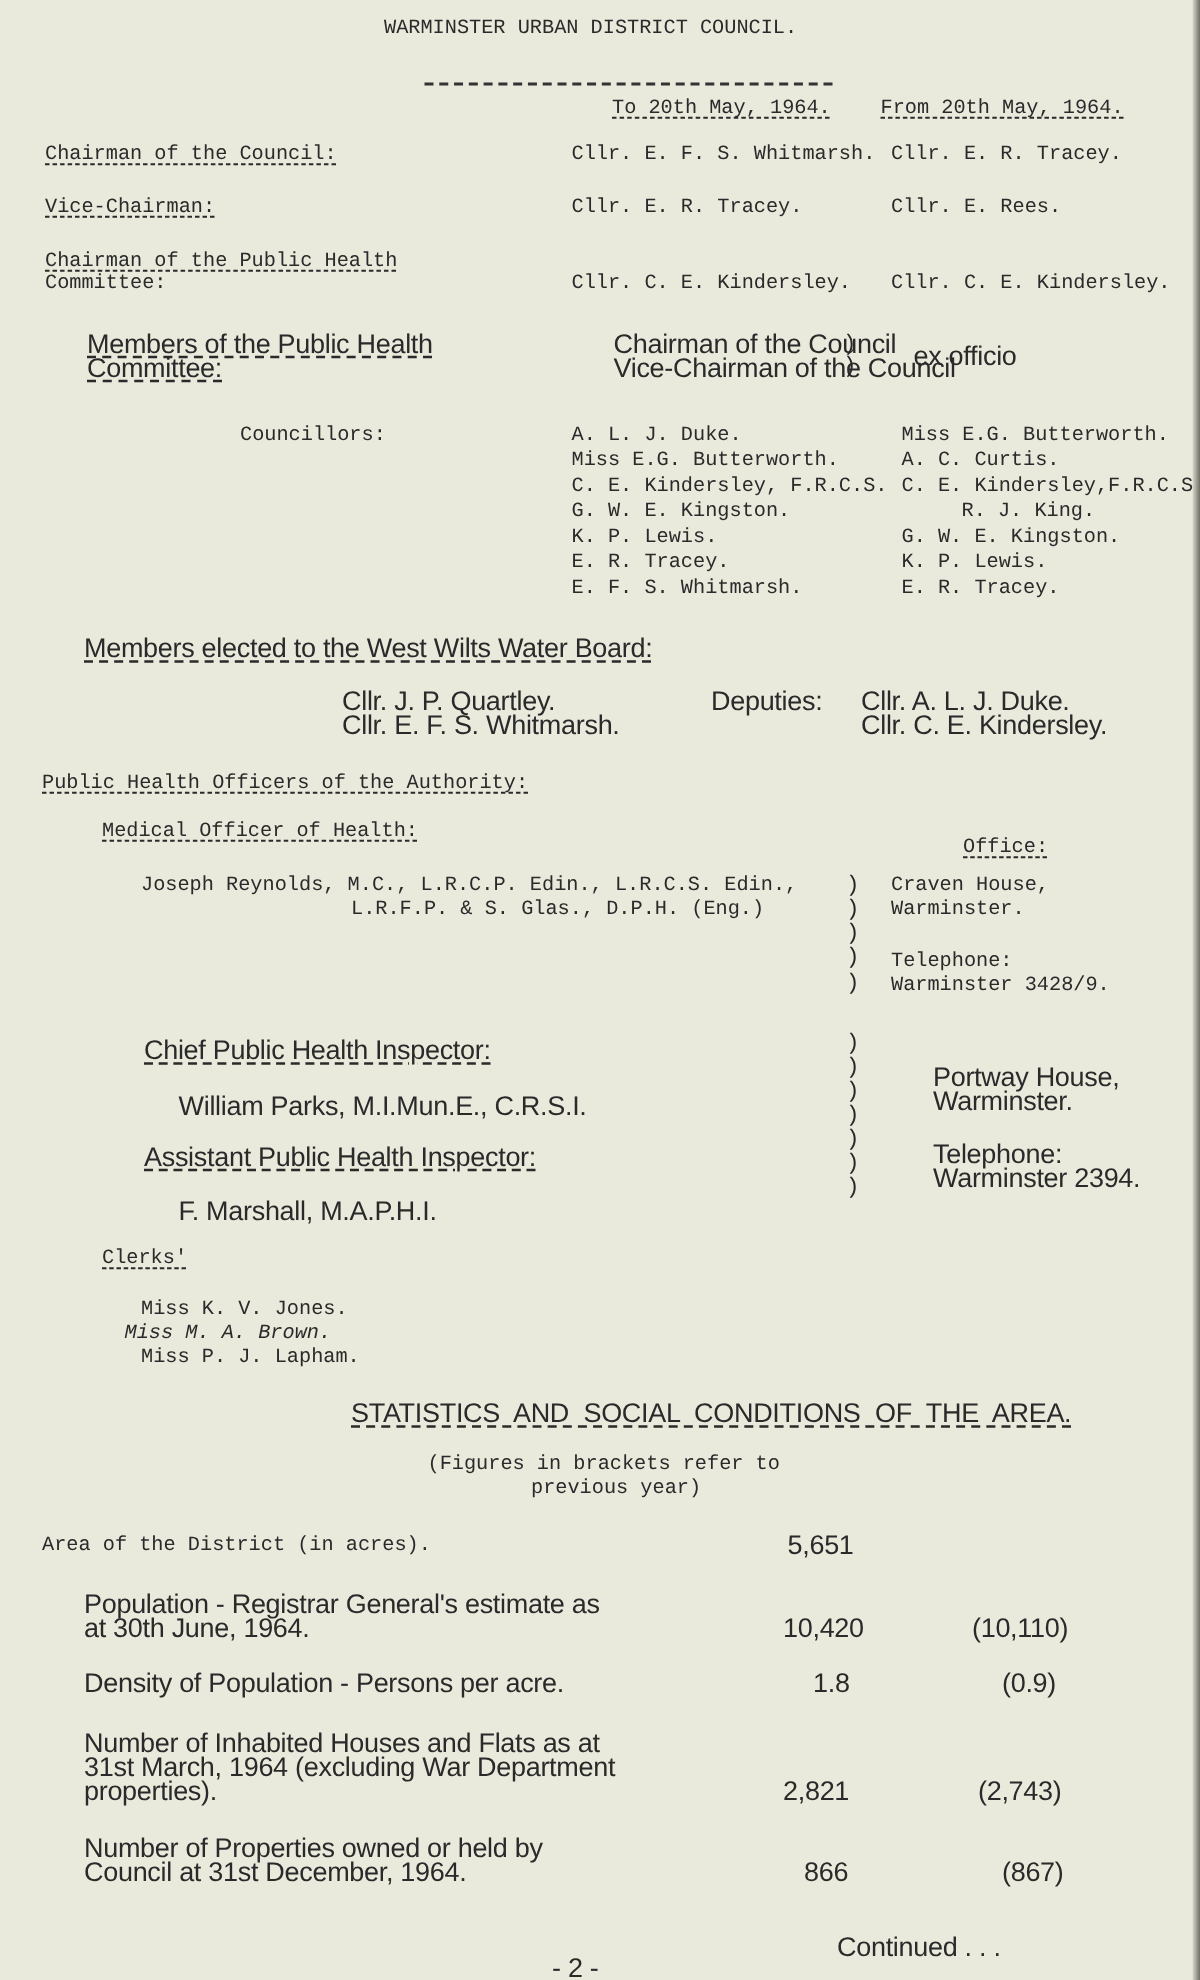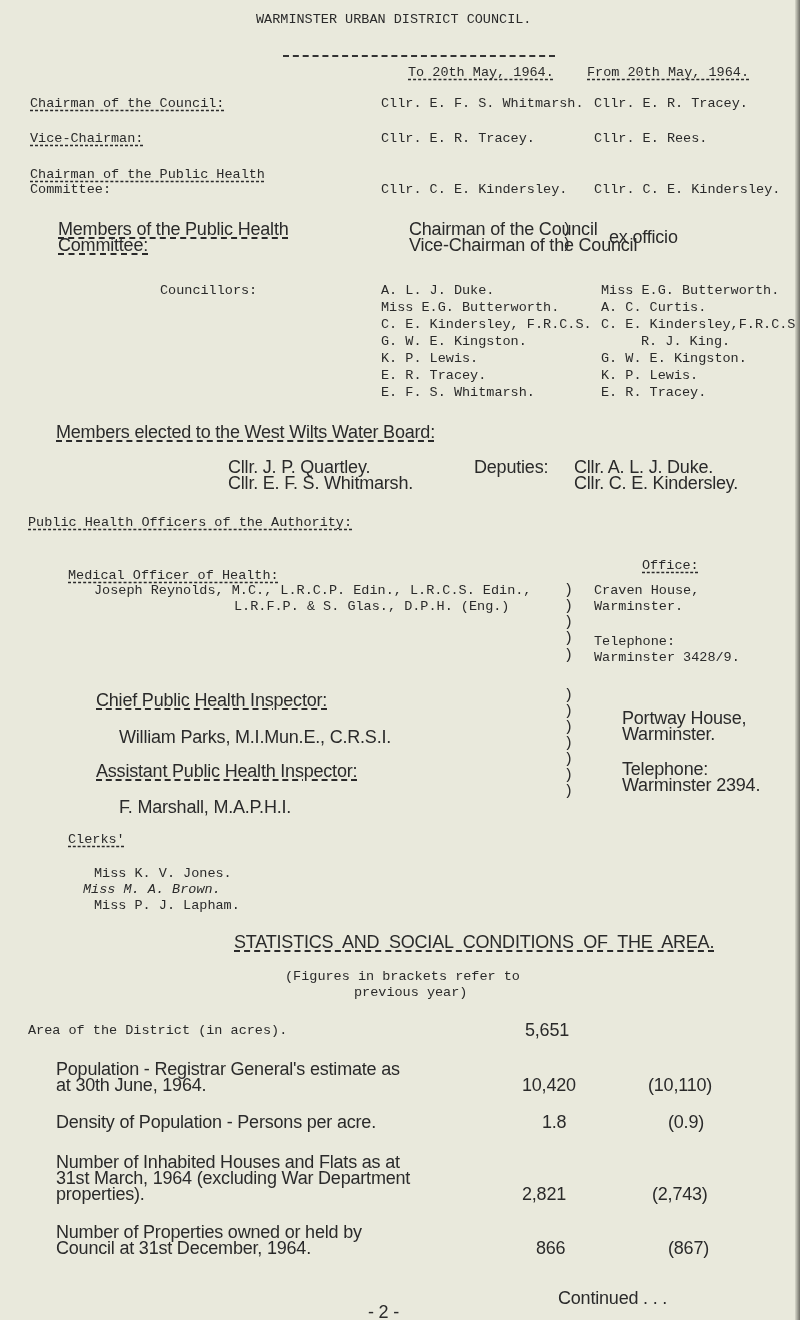--- a/index.html
+++ b/index.html
@@ -74,21 +74,21 @@
   </div>
 
   <div class="abs narrow u" style="left:28px; top:425px;">Members elected to the West Wilts Water Board:</div>
   <div class="abs narrow" style="left:200px; top:460px;">Cllr. J. P. Quartley.</div>
   <div class="abs narrow" style="left:200px; top:476px;">Cllr. E. F. S. Whitmarsh.</div>
   <div class="abs narrow" style="left:446px; top:460px;">Deputies:</div>
   <div class="abs narrow" style="left:546px; top:460px;">Cllr. A. L. J. Duke.</div>
   <div class="abs narrow" style="left:546px; top:476px;">Cllr. C. E. Kindersley.</div>
 
   <div class="abs u" style="left:28px; top:515px;">Public Health Officers of the Authority:</div>
-  <div class="abs u" style="left:68px; top:568px;">Medical Officer of Health:</div>
+  <div class="abs u" style="left:68px; top:547px;">Medical Officer of Health:</div>
   <div class="abs" style="left:94px; top:583px;">Joseph Reynolds, M.C., L.R.C.P. Edin., L.R.C.S. Edin.,</div>
   <div class="abs" style="left:234px; top:599px;">L.R.F.P. &amp; S. Glas., D.P.H. (Eng.)</div>
 
   <div class="abs u" style="left:642px; top:558px;">Office:</div>
   <div class="abs" style="left:594px; top:583px;">Craven House,</div>
   <div class="abs" style="left:594px; top:599px;">Warminster.</div>
   <div class="abs" style="left:594px; top:634px;">Telephone:</div>
   <div class="abs" style="left:594px; top:650px;">Warminster 3428/9.</div>
 
   <div>

